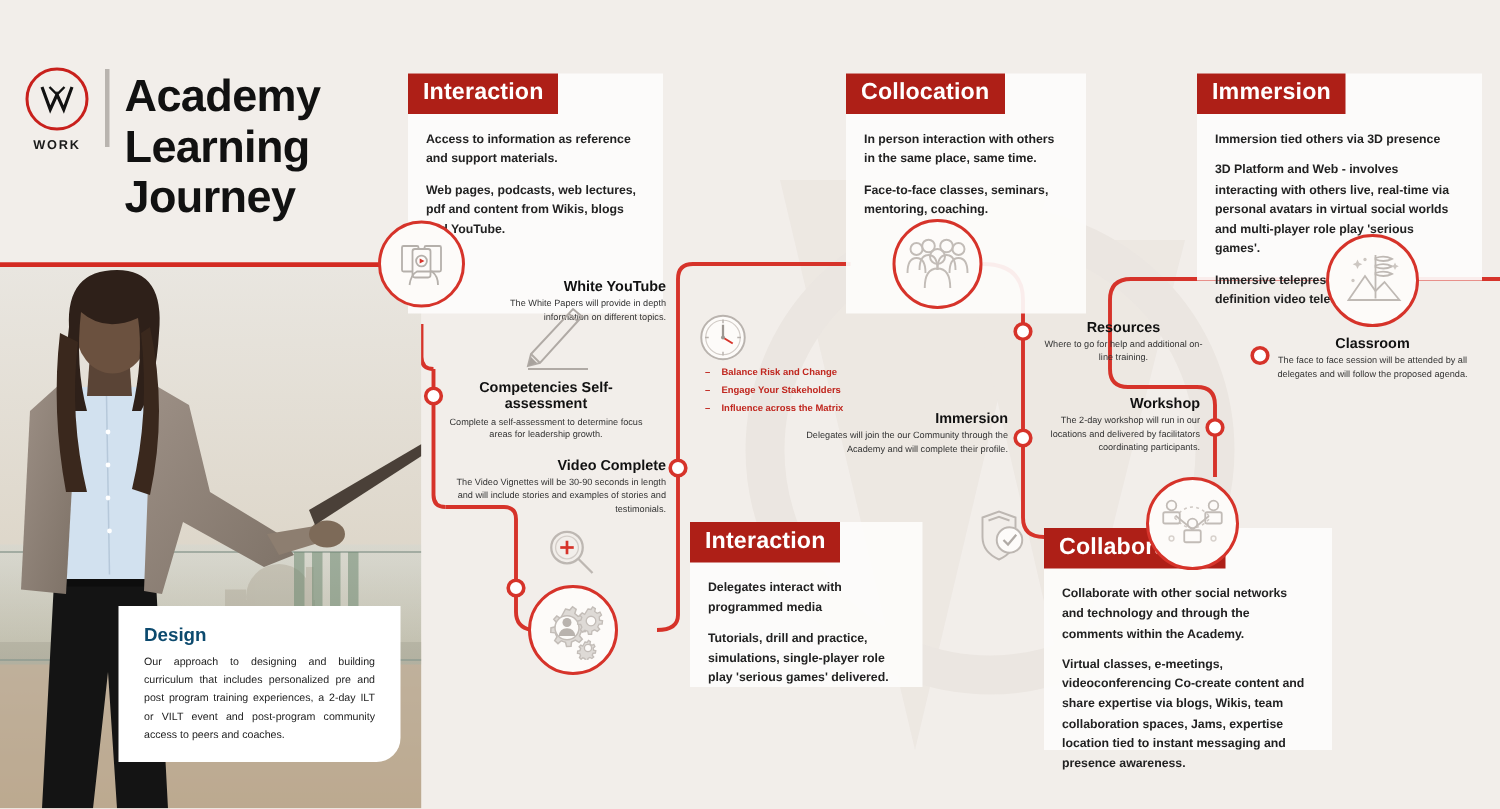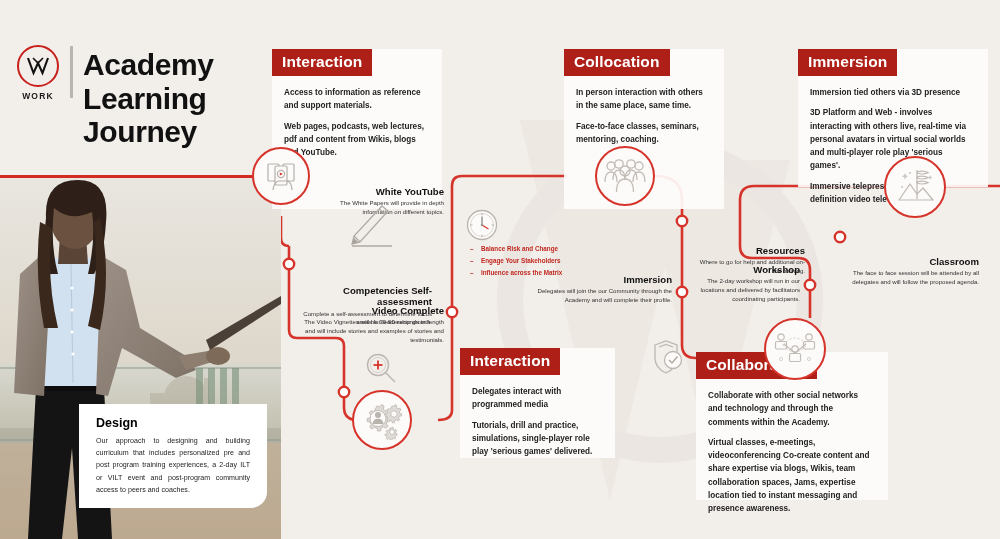--- a/index.html
+++ b/index.html
@@ -39,32 +39,32 @@
                font-size:15.5px; font-weight:bold; padding:4px 10px 5px 10px; letter-spacing:.1px; }
   .panel-body { padding:10px 14px 12px 12px; }
   .panel-body p { font-size:8.2px; line-height:1.62; color:#222; margin-bottom:7px;font-weight:bold; }
   .panel-body p:last-child { margin-bottom:0; }
 
   
   .node { position:absolute; }
   .node h4 { font-size:9.6px; font-weight:bold; color:#111; line-height:1.18; margin-bottom:2px; }
   .node p { font-size:6.1px; line-height:1.42; color:#333; }
   .node.right { text-align:right; }
-  .node.left  { text-align:right;margin-top:32px; }
+  .node.left  { text-align:center; }
 
   
   .bullets { position:absolute; }
   .bullets li { list-style:none; font-size:6.3px; color:#c0271f; font-weight:bold;
                 line-height:1.9; position:relative; padding-left:11px; }
   .bullets li:before { content:"–"; position:absolute; left:0; color:#c0271f; }
 
   
   .design-card { position:absolute; left:79px; top:404px; width:188px; height:104px;
                  background:#fff; border-bottom-right-radius:16px; }
-  .design-card h3 { font-size:12.5px; font-weight:bold; color:#000000; margin:12px 0 5px 17px; }
+  .design-card h3 { font-size:12.5px; font-weight:bold; color:#0c4a6e; margin:12px 0 5px 17px; }
   .design-card p { font-size:7.1px; line-height:1.72; color:#1d1d1d;
                    margin:0 17px 0 17px; text-align:justify; }
 
   
   .pathlayer { position:absolute; inset:0; }
 
   
   .disc { position:absolute; border-radius:50%; background:#fdfbf9;
           border:2.6px solid #d6332a; display:flex; align-items:center; justify-content:center; }
   .floaticon { position:absolute; }

